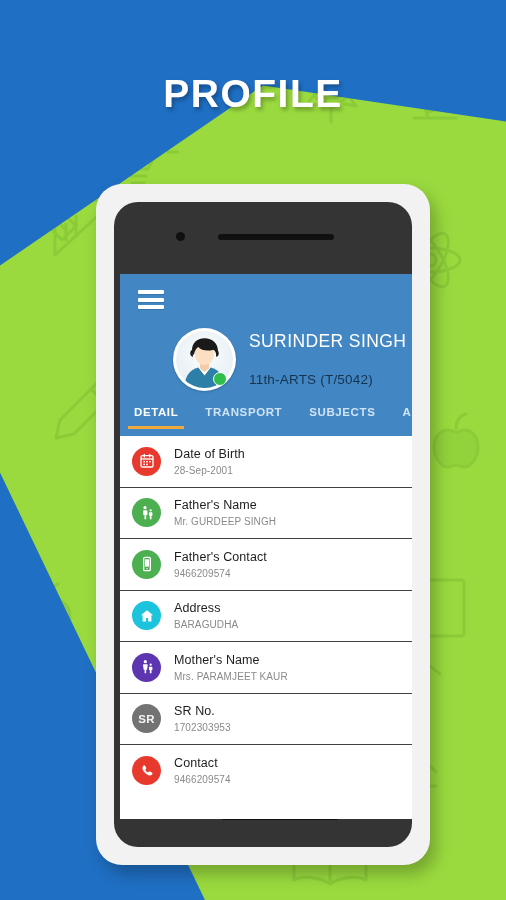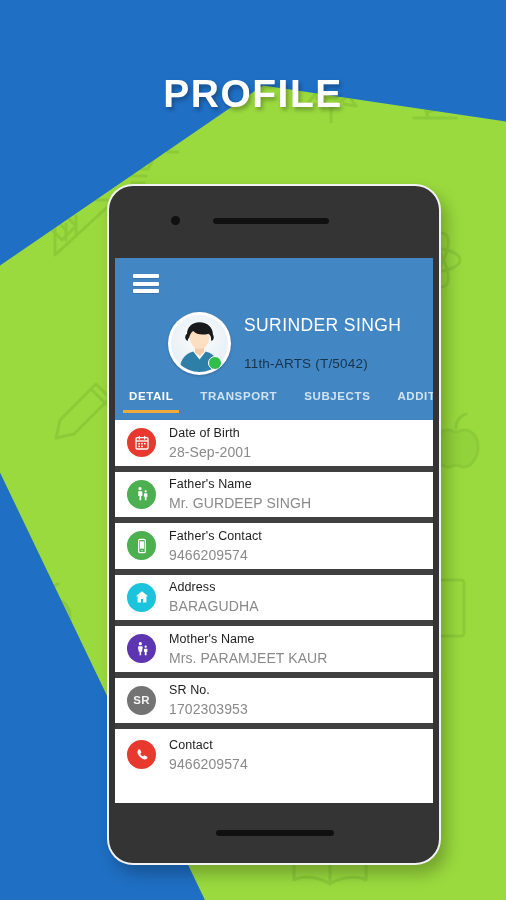--- a/index.html
+++ b/index.html
@@ -25,26 +25,26 @@
   
   #page-title {
     position:absolute; top:72px; left:0; width:100%;
     text-align:center; color:#ffffff;
     font-size:39px; font-weight:bold; letter-spacing:1.5px;
     text-shadow:2px 3px 4px rgba(0,0,0,.30);
   }
 
   
   #phone {
-    position:absolute; left:107px; top:184px;
+    position:absolute; left:96px; top:184px;
     width:334px; height:681px;
     background:#f2f2f2;
     border-radius:26px;
     box-shadow:6px 9px 16px rgba(0,0,0,.25);
-    padding:2px;
+    padding:18px;
   }
   #phone-body {
     width:100%; height:100%;
     background:#343434;
     border-radius:24px;
     position:relative; overflow:hidden;
   }
   #camera-dot {
     position:absolute; left:62px; top:30px;
     width:9px; height:9px; border-radius:50%;
@@ -128,39 +128,39 @@
   .tab.active::after {
     content:""; position:absolute; left:-6px; right:-6px; bottom:0;
     height:3px; background:#f0a93b;
   }
 
   
   #detail-list { background:#ffffff; }
   .list-item {
     display:flex; align-items:center;
     height:51.5px; padding-left:12px;
-    border-bottom:6px solid #404040;
+    border-bottom:1px solid #404040;
     background:#ffffff;
   }
   .item-icon {
     width:29px; height:29px; border-radius:50%;
     flex:0 0 auto; display:flex; align-items:center; justify-content:center;
     color:#ffffff;
   }
   .item-icon svg { width:16px; height:16px; display:block; }
   .item-icon .sr-txt {
     font-size:11.5px; font-weight:bold; letter-spacing:.3px;
     color:#ffffff; opacity:.92;
   }
   .item-text { margin-left:13px; }
   .item-label {
     font-size:12.5px; color:#1d1d1d; line-height:1.25; letter-spacing:.1px;
   }
   .item-value {
-    font-size:14px; color:#8a8a8a; margin-top:2px; letter-spacing:.1px;
+    font-size:10px; color:#8a8a8a; margin-top:2px; letter-spacing:.1px;
   }
 </style>
 </head>
 <body>
 
 <div id="stage">
 
   <div id="green-band">
     <svg id="green-doodles" viewBox="0 0 506 900" preserveAspectRatio="xMidYMid slice">
       <g fill="none" stroke="#2e6b12" stroke-width="3" stroke-linecap="round" stroke-linejoin="round">

